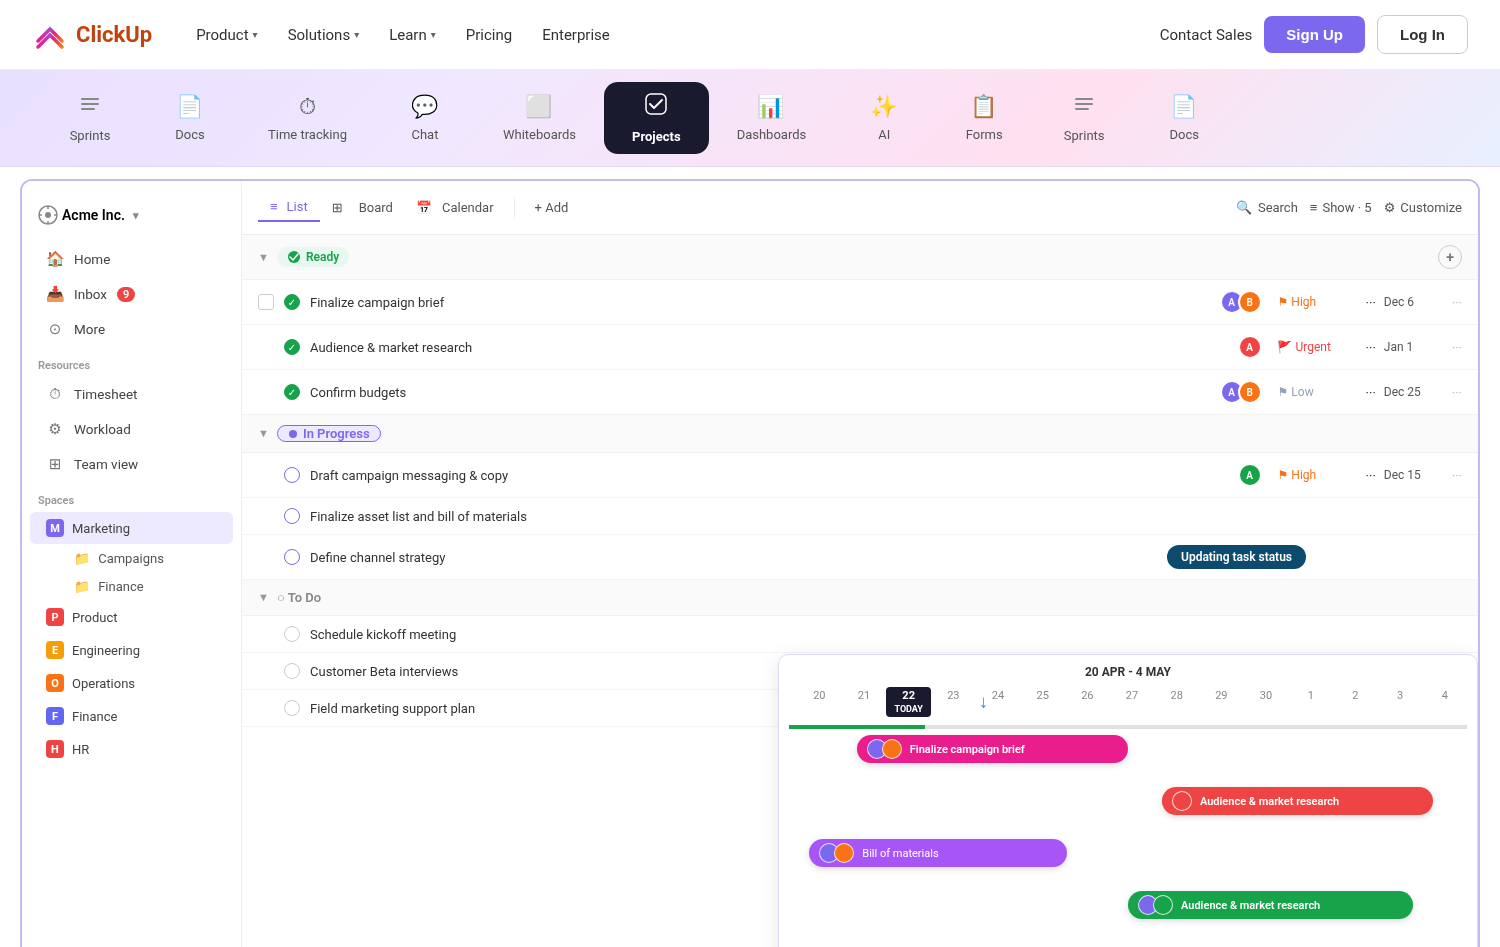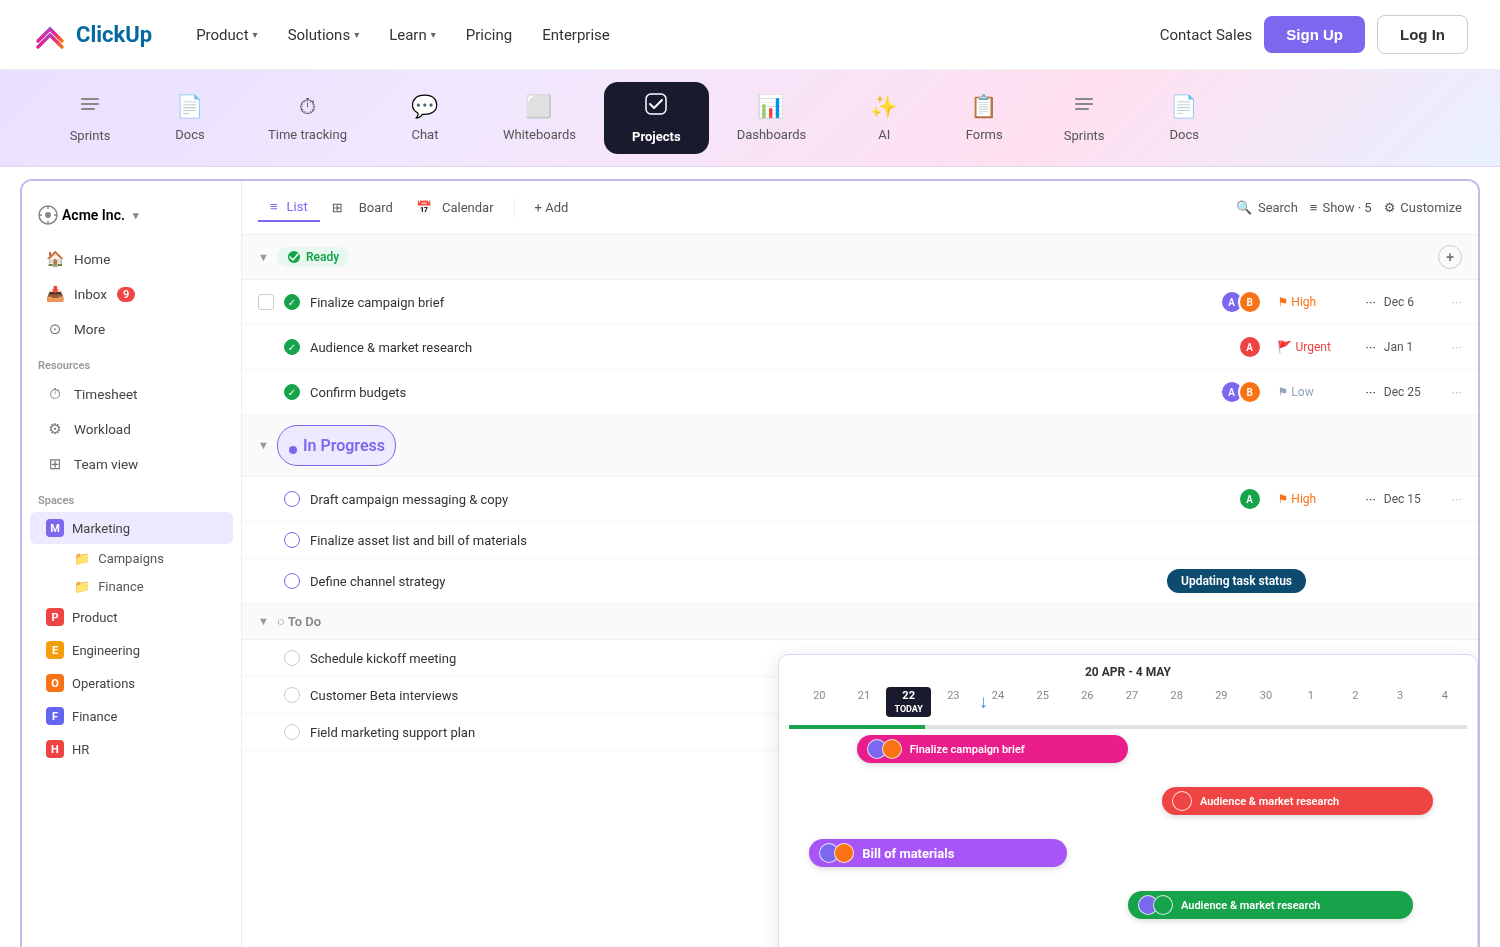--- a/index.html
+++ b/index.html
@@ -3,21 +3,21 @@
   <meta charset="utf-8">
   <style>
     * { box-sizing: border-box; margin: 0; padding: 0; }
     body { font-family: -apple-system, BlinkMacSystemFont, 'Segoe UI', Roboto, sans-serif; background: #fff; overflow-x: hidden; }
 
     
     .navbar {
       display: flex; align-items: center; padding: 0 32px; height: 70px;
       border-bottom: 1px solid #eee; background: #fff; position: relative; z-index: 100;
     }
-    .nav-logo { display: flex; align-items: center; gap: 8px; font-size: 22px; font-weight: 700; color: #0369a1; margin-right: 32px; }
+    .nav-logo { display: flex; align-items: center; gap: 8px; font-size: 22px; font-weight: 700; color: #c2410c; margin-right: 32px; }
     .logo-icon { width: 36px; height: 36px; }
     .nav-links { display: flex; align-items: center; gap: 6px; flex: 1; }
     .nav-link { display: flex; align-items: center; gap: 4px; padding: 8px 12px; font-size: 15px; color: #333; cursor: pointer; border-radius: 6px; }
     .nav-chevron { font-size: 10px; color: #666; }
     .nav-actions { display: flex; align-items: center; gap: 12px; }
     .btn-contact { font-size: 15px; color: #333; cursor: pointer; }
     .btn-signup { background: #7b68ee; color: #fff; border: none; padding: 10px 22px; border-radius: 8px; font-size: 15px; font-weight: 600; cursor: pointer; }
     .btn-login { border: 1.5px solid #ccc; background: #fff; color: #333; padding: 10px 22px; border-radius: 8px; font-size: 15px; font-weight: 600; cursor: pointer; }
 
     
@@ -414,21 +414,21 @@
               <div class="avatar" style="background:#7b68ee">A</div>
               <div class="avatar" style="background:#f97316">B</div>
             </div>
       <span class="priority-flag flag-low">⚑ Low</span>
       <span class="task-more-dots">···</span>
       <span class="task-date">Dec 25</span>
       <span class="task-more">···</span>
     </div>
           <div class="section-header">
             <span class="section-arrow">▼</span>
-            <span style="display:flex;align-items:flex-end;gap:5px;background:#ede9ff;padding:10px 10px;border-radius:20px;font-size:16px;font-weight:600;color:#7b68ee;border:1.5px solid #7b68ee"><svg width="10" height="10" viewBox="0 0 10 10">
+            <span style="display:flex;align-items:center;gap:5px;background:#ede9ff;padding:0 10px;border-radius:20px;font-size:13px;font-weight:600;color:#7b68ee;border:1.5px solid #7b68ee"><svg width="10" height="10" viewBox="0 0 10 10">
                 <circle cx="5" cy="5" r="4" fill="#7b68ee"></circle>
               </svg>In Progress</span>
           </div>
           <div class="task-row">
 
       <div style="width:16px;margin-right:10px;flex-shrink:0"></div>
       <span class="task-check inprogress"></span>
       <span class="task-name">Draft campaign messaging &amp; copy</span>
 
       <div class="task-avatars">
@@ -540,21 +540,21 @@
                 <div style="width:20px;height:20px;border-radius:50%;background:#ef4444;border:1.5px solid rgba(255,255,255,0.8);margin-left:0;flex-shrink:0"></div>
               </div>
       <span style="font-size:11px;font-weight:600;color:#fff;white-space:nowrap;overflow:hidden;text-overflow:ellipsis;margin-left:4px">Audience &amp; market research</span>
     </div>
 
     <div style="position:absolute;top:114px;left:3%;width:38%;height:28px;background:#a855f7;border-radius:20px;display:flex;align-items:center;padding:0 10px;gap:4px;box-shadow:0 2px 6px rgba(0,0,0,0.15)">
       <div style="display:flex;align-items:center">
                 <div style="width:20px;height:20px;border-radius:50%;background:#7b68ee;border:1.5px solid rgba(255,255,255,0.8);margin-left:0;flex-shrink:0"></div>
                 <div style="width:20px;height:20px;border-radius:50%;background:#f97316;border:1.5px solid rgba(255,255,255,0.8);margin-left:-5px;flex-shrink:0"></div>
               </div>
-      <span style="font-size:13px;font-weight:700;color:#fff;white-space:nowrap;overflow:hidden;text-overflow:ellipsis;margin-left:4px">Bill of materials</span>
+      <span style="font-size:11px;font-weight:400;color:#fff;white-space:nowrap;overflow:hidden;text-overflow:ellipsis;margin-left:4px">Bill of materials</span>
     </div>
 
     <div style="position:absolute;top:166px;left:50%;width:42%;height:28px;background:#16a34a;border-radius:20px;display:flex;align-items:center;padding:0 10px;gap:4px;box-shadow:0 2px 6px rgba(0,0,0,0.15)">
       <div style="display:flex;align-items:center">
                 <div style="width:20px;height:20px;border-radius:50%;background:#7b68ee;border:1.5px solid rgba(255,255,255,0.8);margin-left:0;flex-shrink:0"></div>
                 <div style="width:20px;height:20px;border-radius:50%;background:#16a34a;border:1.5px solid rgba(255,255,255,0.8);margin-left:-5px;flex-shrink:0"></div>
               </div>
       <span style="font-size:11px;font-weight:600;color:#fff;white-space:nowrap;overflow:hidden;text-overflow:ellipsis;margin-left:4px">Audience &amp; market research</span>
     </div>
   <div style="position:absolute;bottom:10px;left:28%;color:#3b82f6;font-size:18px;transform:rotate(180deg)">↑</div>

